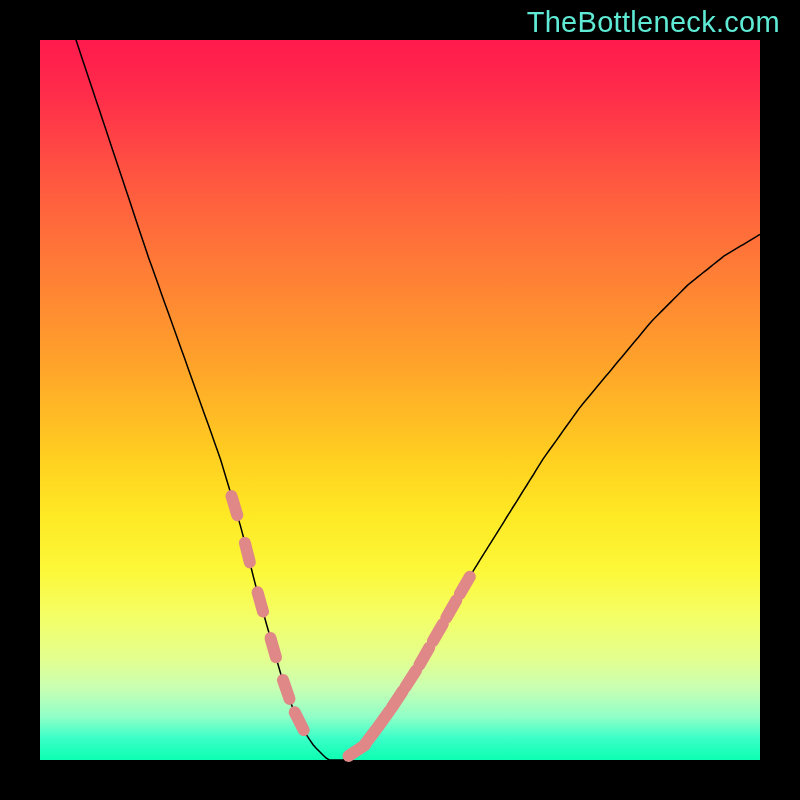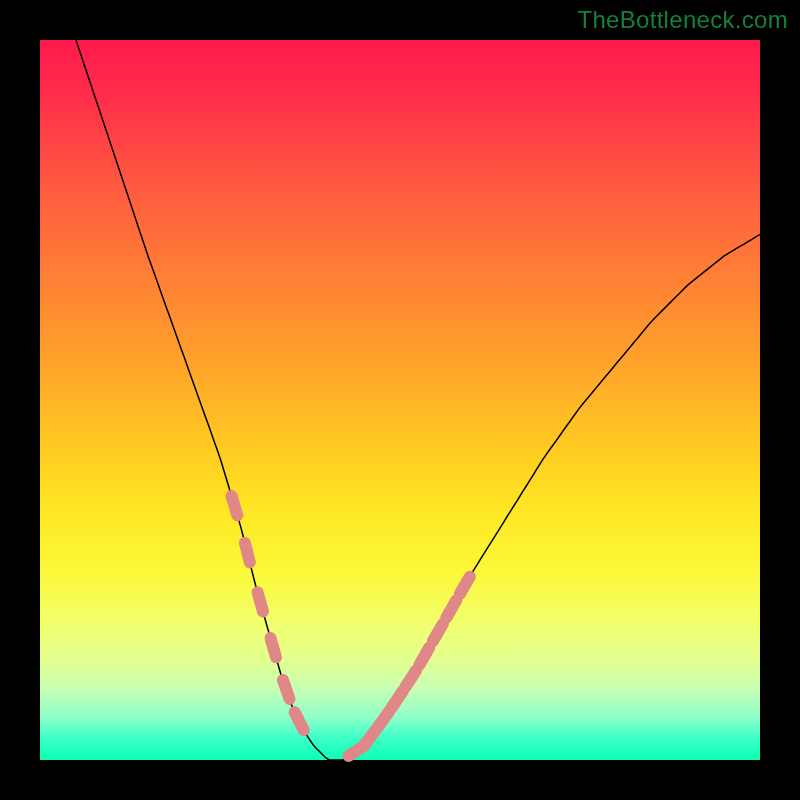--- a/index.html
+++ b/index.html
@@ -13,23 +13,23 @@
   }
   .stage {
     position: relative;
     width: 800px;
     height: 800px;
     background: #000;
   }
   .watermark {
     position: absolute;
     top: 6px;
-    right: 12px;
-    color: #15803d;
-    font-size: 24px;
+    right: 20px;
+    color: #5eead4;
+    font-size: 29px;
     font-weight: 500;
     letter-spacing: 0.3px;
     z-index: 10;
     user-select: none;
   }
   .plot {
     position: absolute;
     left: 40px;
     top: 40px;
     width: 720px;

